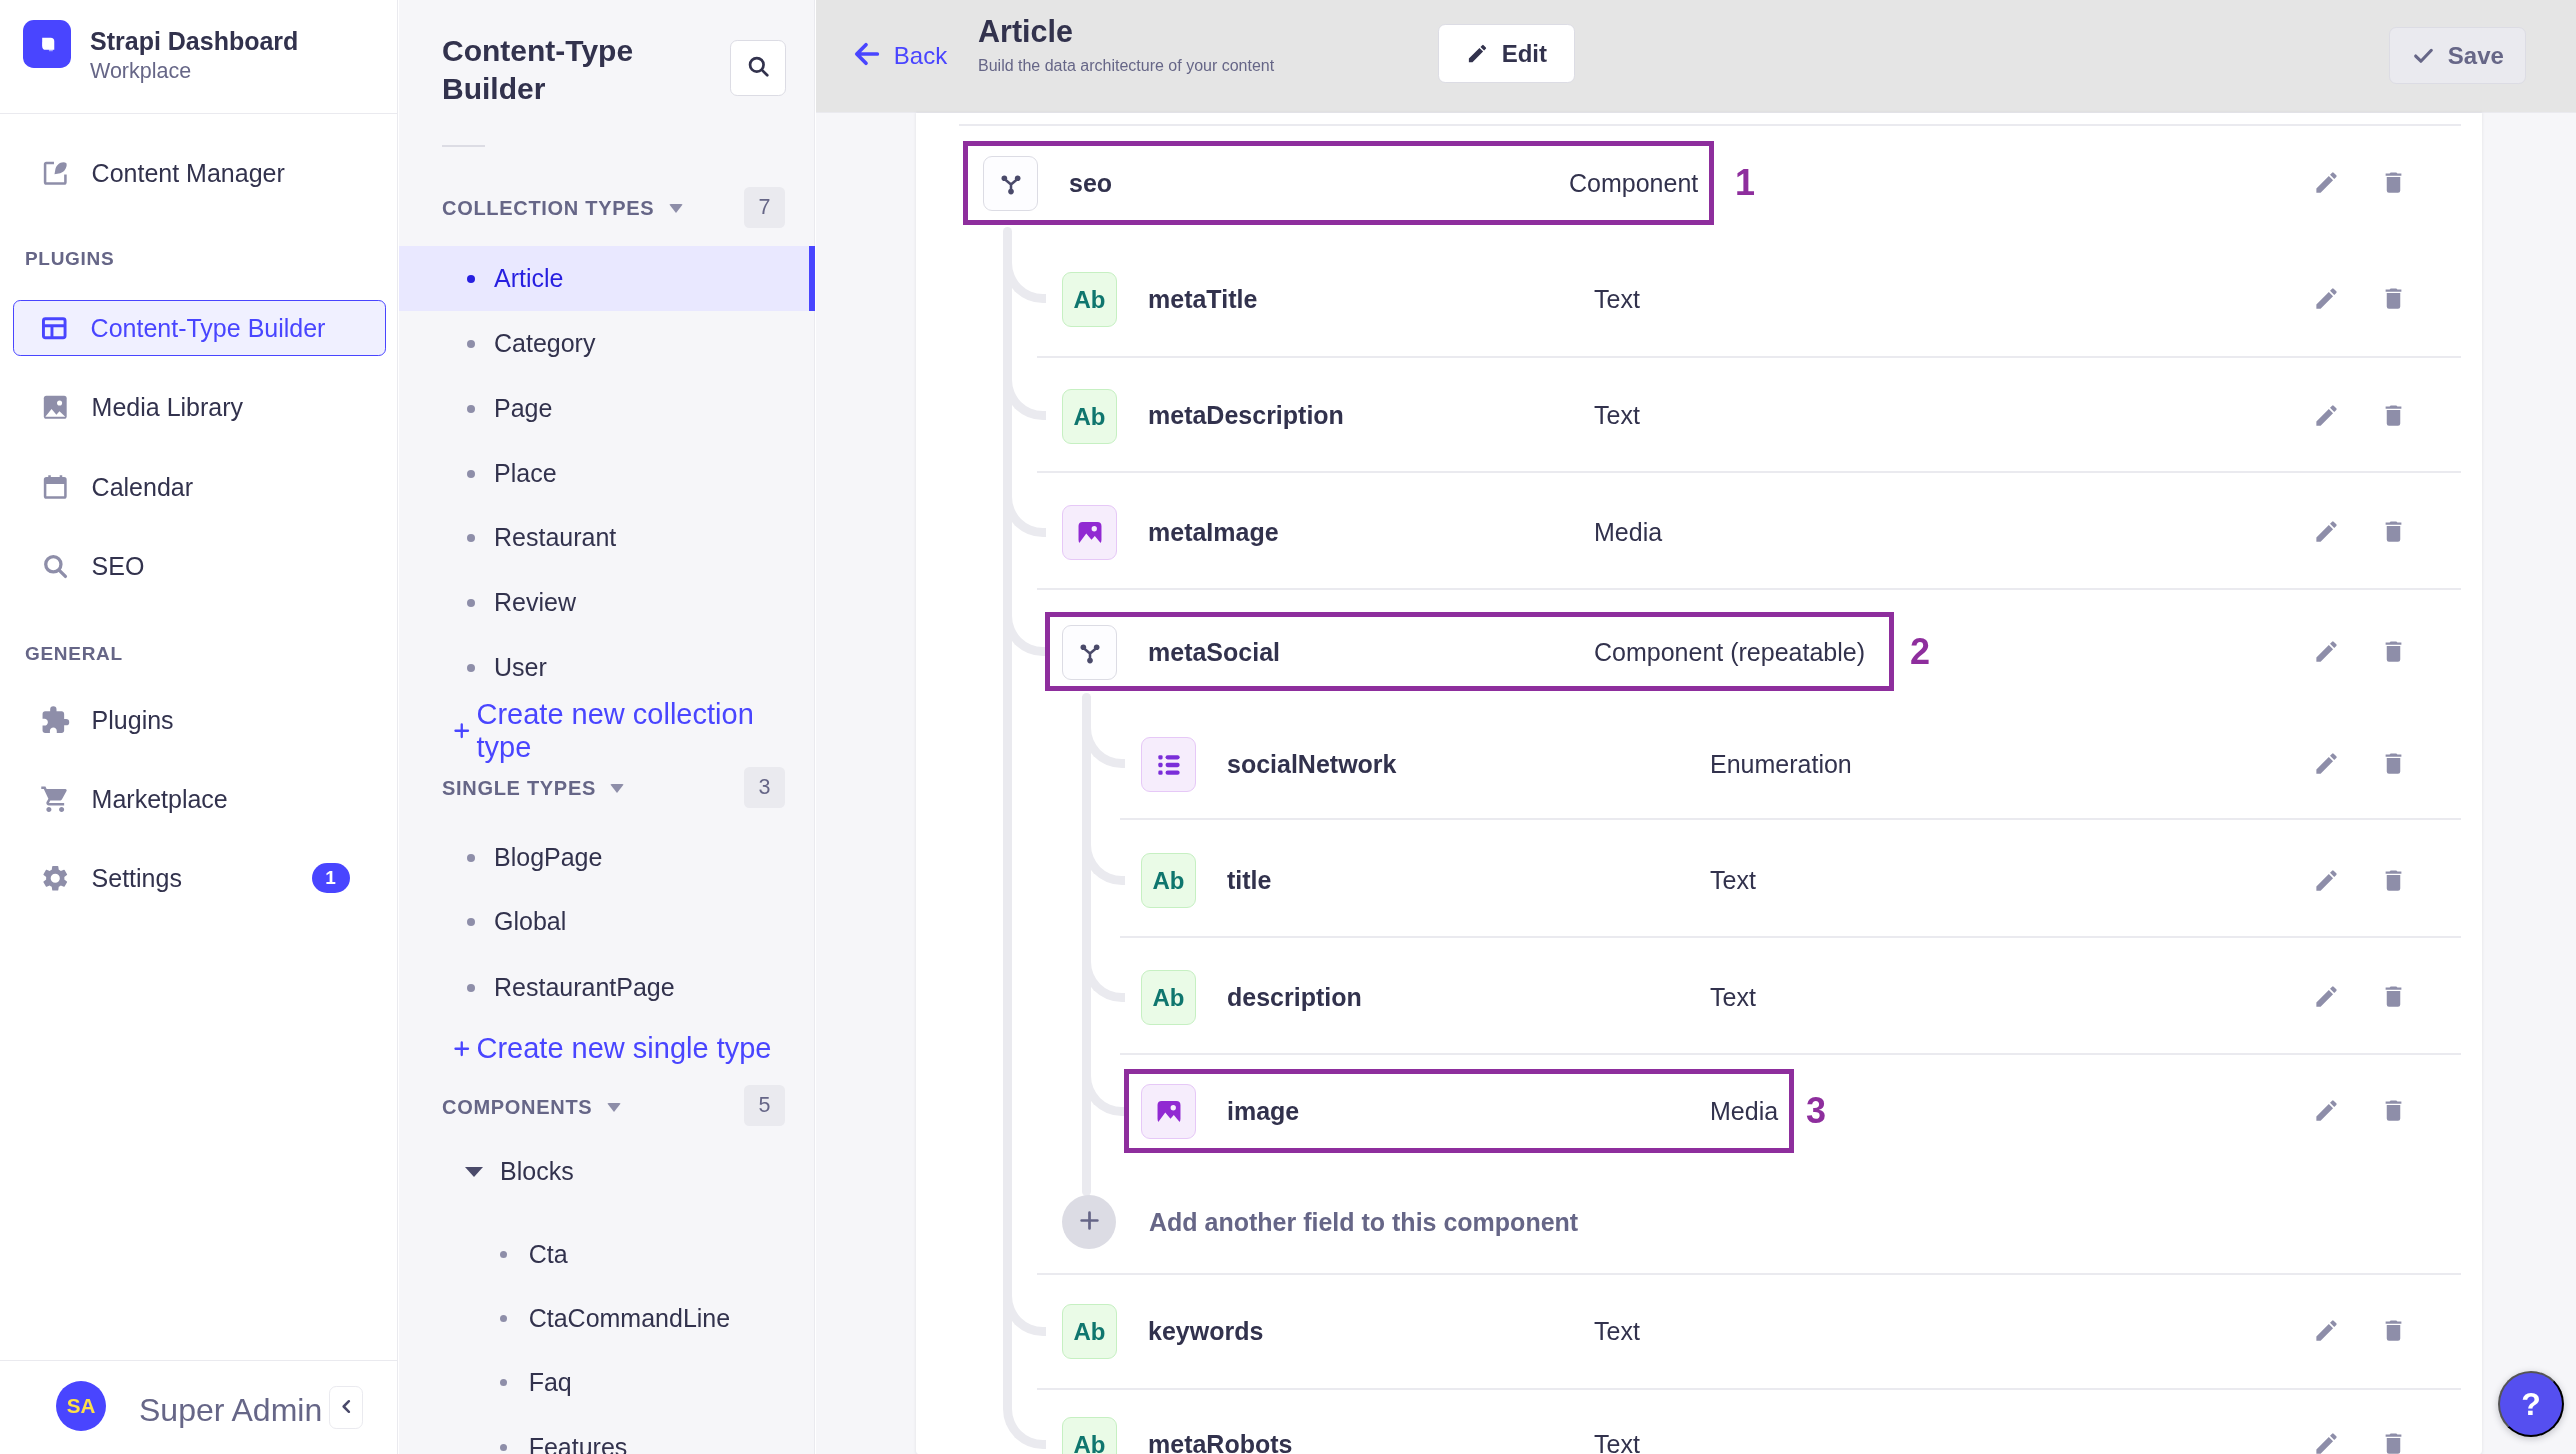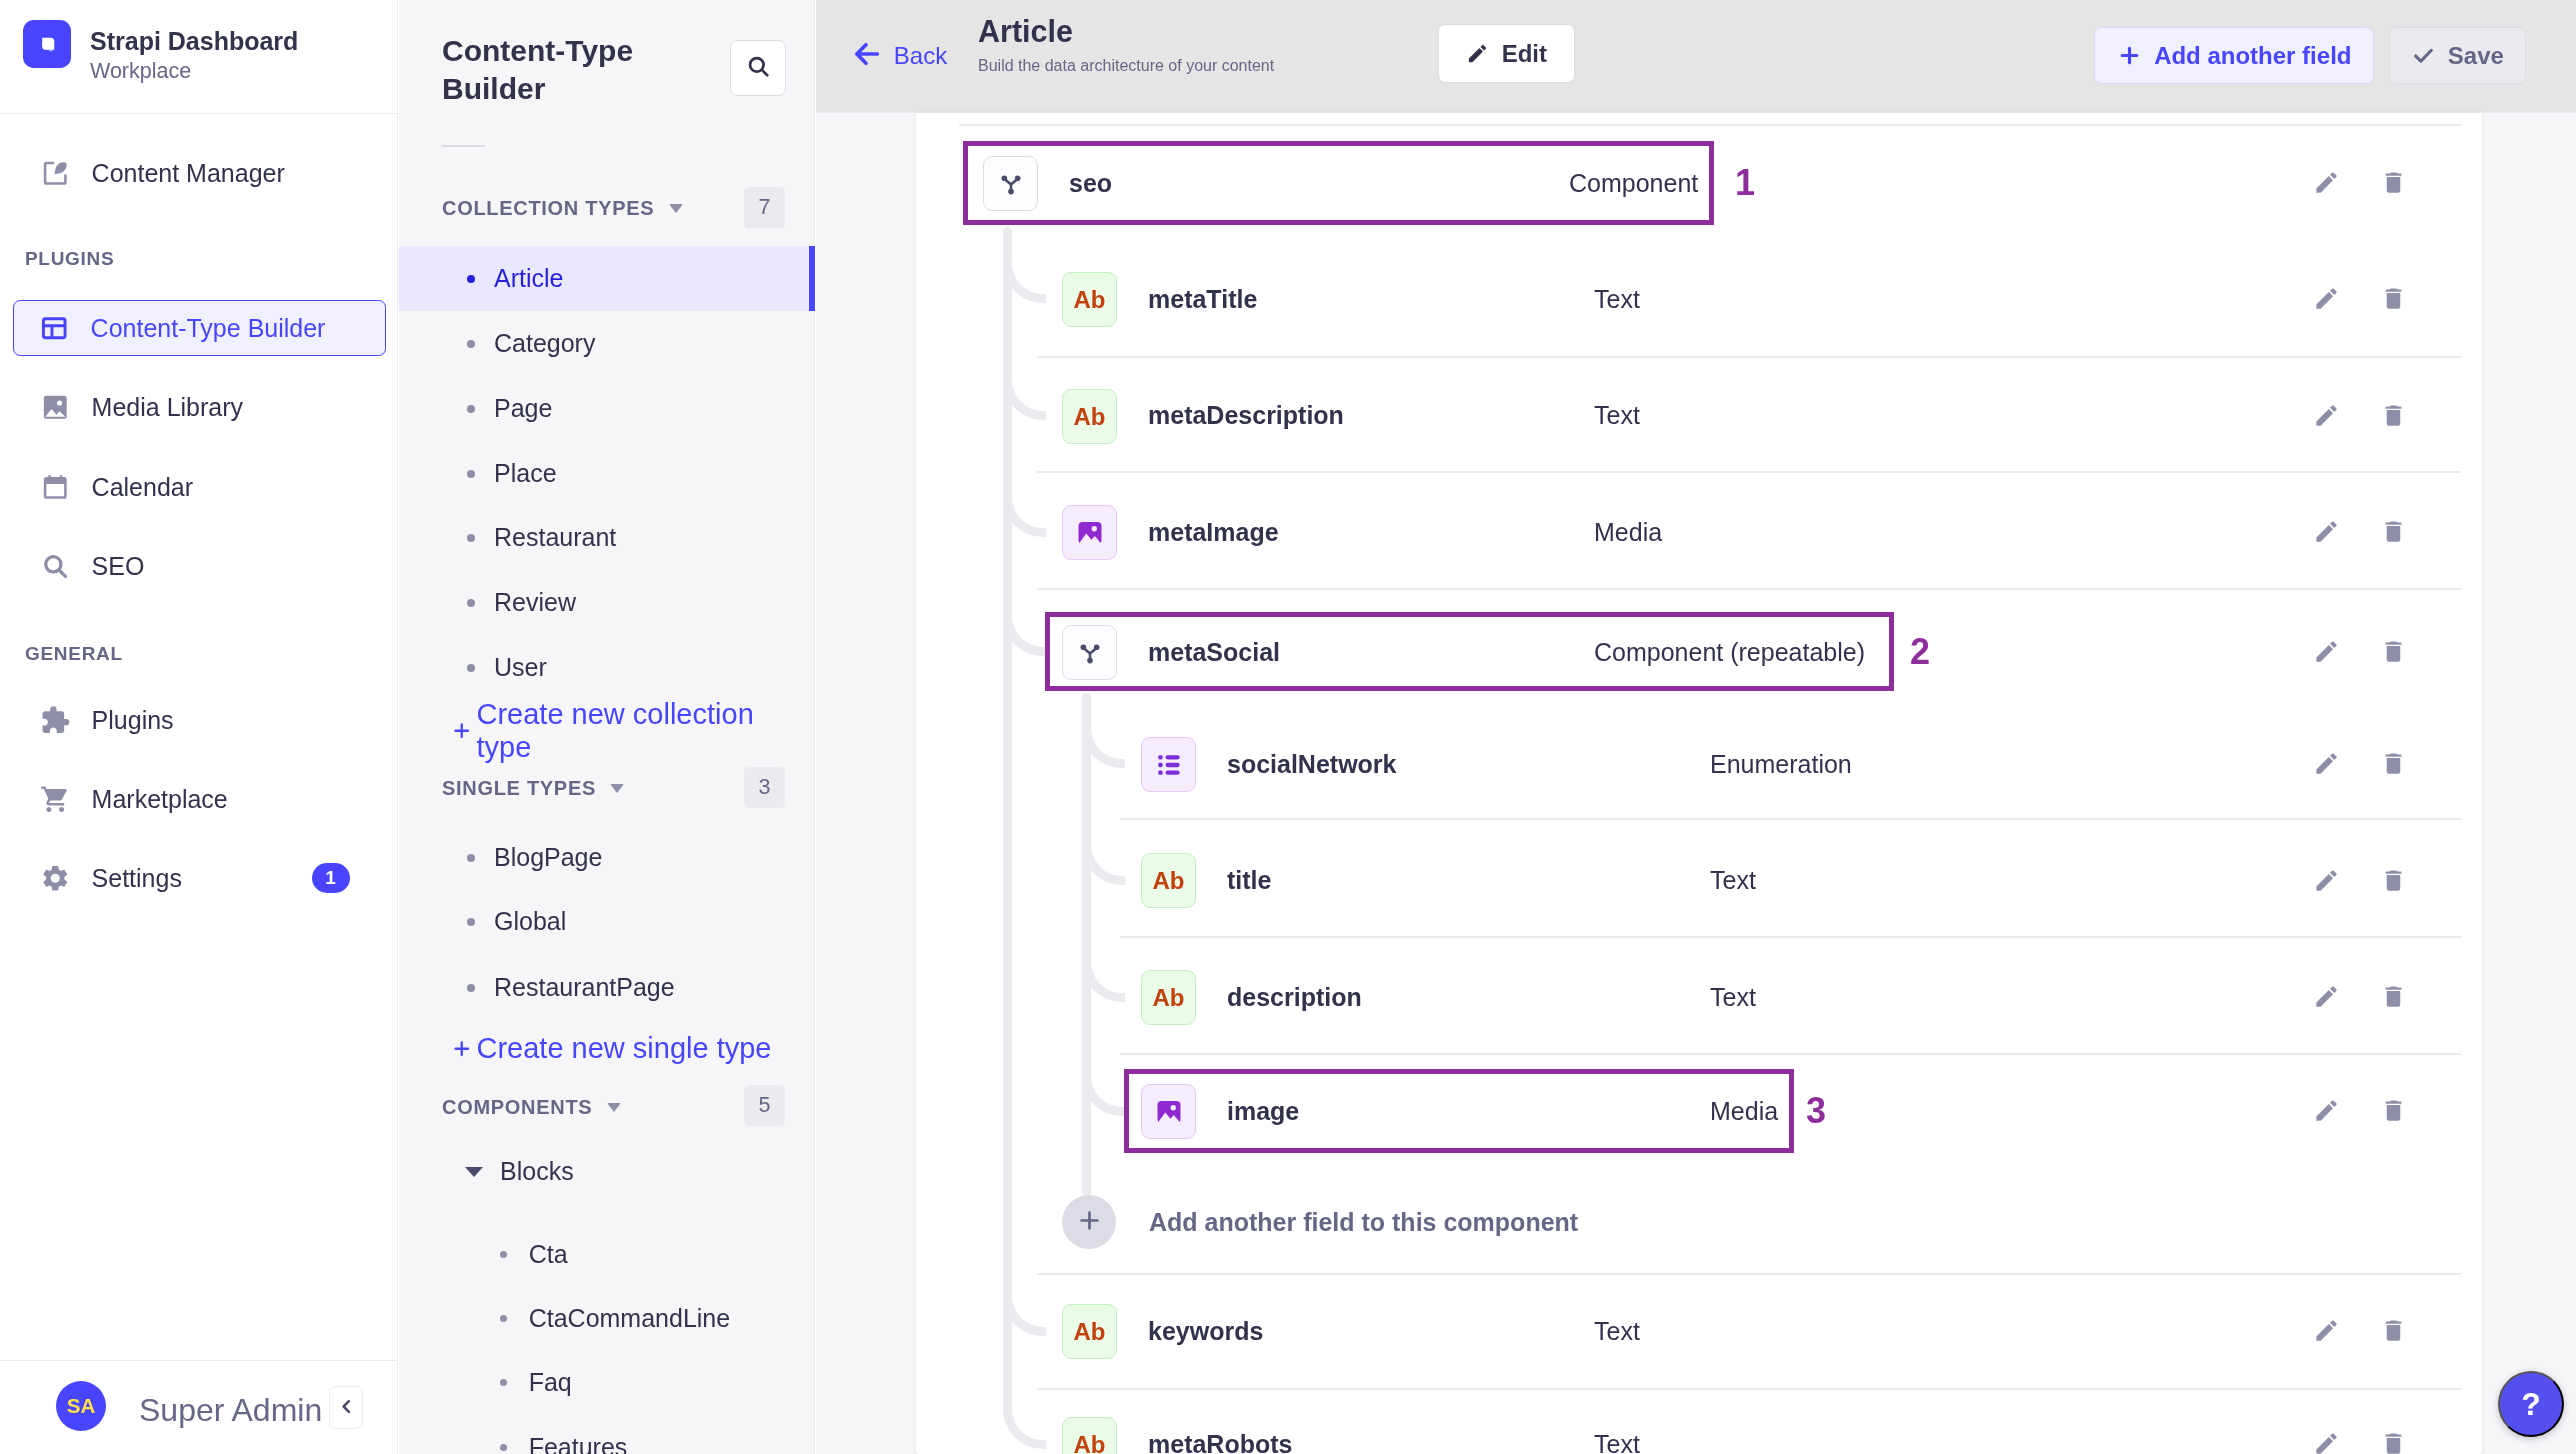--- a/index.html
+++ b/index.html
@@ -65,21 +65,21 @@
   .btn-save{left:1573px;top:27px;width:137px;height:57px;background:#eaeaef;border:0.9px solid #dcdce4;color:#666687;font-size:24px}
   .btn-save .ico{margin-right:11.7px;display:flex}
 
   
   #mainbg{position:absolute;left:816px;top:113px;width:1760px;height:1341px;background:#f6f6f9}
   #card{position:absolute;left:100px;top:0;width:1566px;height:1341px;background:#fff;border-radius:0 0 3.6px 3.6px;box-shadow:0 0.9px 3.6px rgba(33,33,52,.1);overflow:hidden}
   .divider{position:absolute;height:1.8px;background:#eaeaef}
   .trunk{position:absolute;width:9px;background:#eaeaef;border-radius:4.5px}
   .elbow{position:absolute;width:43px;height:72px;border-left:9px solid #eaeaef;border-bottom:9px solid #eaeaef;border-bottom-left-radius:40px}
   .fbadge{position:absolute;width:55px;height:55px;border-radius:9px;display:flex;align-items:center;justify-content:center;font-weight:bold;font-size:24px}
-  .fbadge.text{background:#eafbe7;border:0.9px solid #c6f0c2;color:#c2410c}
+  .fbadge.text{background:#eafbe7;border:0.9px solid #c6f0c2;color:#0f766e}
   .fbadge.component{background:#fdfdff;border:0.9px solid #dcdce4;color:#4a4a6a}
   .fbadge.media{background:#f6edfc;border:0.9px solid #e6c8f7;color:#9129d2}
   .fbadge.enumeration{background:#f6edfc;border:0.9px solid #e6c8f7;color:#7b2ed9}
   .fname{position:absolute;transform:translateY(-50%);font-size:25px;font-weight:bold;color:#32324d}
   .ftype{position:absolute;transform:translateY(-50%);font-size:25px;color:#32324d}
   .row-act{position:absolute;width:39px;height:39px;background:none;border:none;cursor:pointer;color:#8e8ea9;display:flex;align-items:center;justify-content:center}
   .hl-box{position:absolute;border:5.4px solid #8e2e9d;background:transparent;pointer-events:none}
   .hl-num{position:absolute;transform:translateY(-50%);font-size:36px;font-weight:bold;color:#8e2e9d}
   .add-circle{position:absolute;width:54px;height:54px;border-radius:50%;background:#dcdce4;color:#666687;display:flex;align-items:center;justify-content:center;cursor:pointer}
   .add-lbl{position:absolute;transform:translateY(-50%);font-size:25px;font-weight:bold;color:#666687}
@@ -301,28 +301,20 @@
     </div>
     <div class="c-title">Article</div>
     <div class="c-sub">Build the data architecture of your content</div>
     <button class="btn btn-edit">
       <span class="ico">
           <svg width="23" height="23" viewBox="0 0 24 24">
             <path fill="#32324d" d="M3 17.25V21h3.75L17.81 9.94l-3.75-3.75L3 17.25zM20.71 7.04a1 1 0 0 0 0-1.41l-2.34-2.34a1 1 0 0 0-1.41 0l-1.83 1.83 3.75 3.75 1.83-1.83z"></path>
           </svg>
         </span>
       <span>Edit</span>
-    </button>
-    <button class="btn btn-add">
-      <span class="ico">
-          <svg width="25" height="25" viewBox="0 0 24 24">
-            <path d="M12 5v14M5 12h14" stroke="#4945ff" stroke-width="3" stroke-linecap="round"></path>
-          </svg>
-        </span>
-      <span>Add another field</span>
     </button>
     <button class="btn btn-save">
       <span class="ico">
           <svg width="25" height="25" viewBox="0 0 24 24">
             <path d="M4.5 12.5l5 5L19.5 7" fill="none" stroke="#666687" stroke-width="3" stroke-linecap="round" stroke-linejoin="round"></path>
           </svg>
         </span>
       <span>Save</span>
     </button>
   </header>

